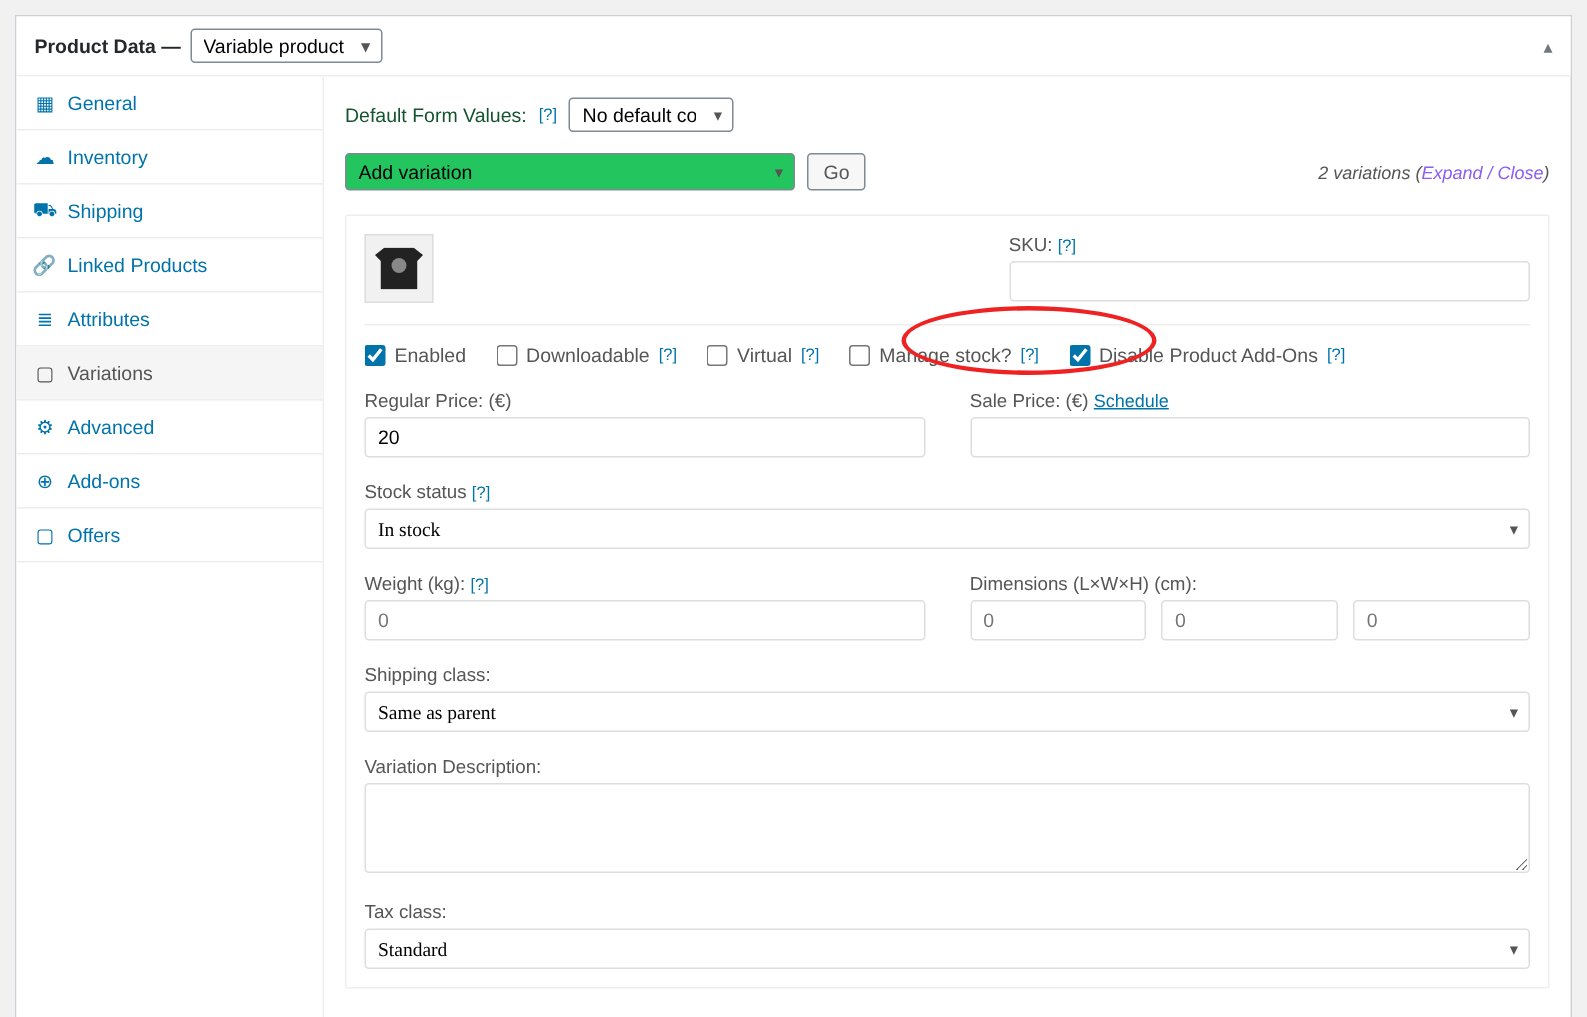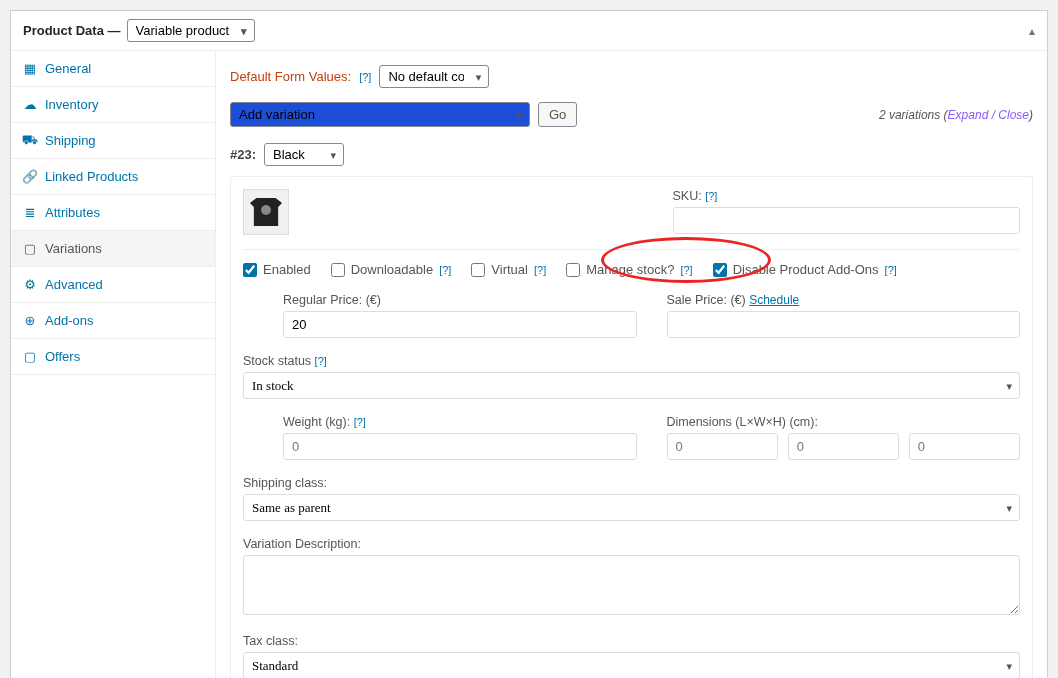--- a/index.html
+++ b/index.html
@@ -12,37 +12,37 @@
   .select-wrap::after { content:"▾"; position:absolute; right:8px; top:50%; transform:translateY(-50%); pointer-events:none; font-size:11px; color:#555;}
   .collapse-toggle { color:#72777c; cursor:pointer; font-size:12px;}
   .body { display:flex; }
   .sidebar { width:205px; border-right:1px solid #eee; background:#fff; }
   .sidebar-item { display:flex; align-items:center; gap:8px; padding:10px 12px; border-bottom:1px solid #eee; color:#0073aa; cursor:pointer; }
   .sidebar-item.active { background:#f5f5f5; color:#555;}
   .sidebar-item .icon { width:14px; height:14px; display:inline-flex; align-items:center; justify-content:center; color:#0073aa; flex:0 0 auto;}
   .sidebar-item.active .icon { color:#555;}
   .content { flex:1; padding:14px 14px 14px 14px; }
   .row { display:flex; align-items:center; gap:8px; margin-bottom:14px;}
-  .label { color:#c2410c;}
+  .label { color:#14532d;}
   .help { color:#0073aa; font-size:11px;}
   .toolbar { display:flex; align-items:center; justify-content:space-between; margin-bottom:16px;}
   .toolbar-left { display:flex; gap:8px; align-items:center;}
-  select.wide { width:300px; border:1px solid #7e8993; border-radius:3px; padding:4px 24px 4px 8px; appearance:none; background:#1d4ed8; font-size:13px;}
+  select.wide { width:300px; border:1px solid #7e8993; border-radius:3px; padding:4px 24px 4px 8px; appearance:none; background:#22c55e; font-size:13px;}
   select.narrow { width:80px; border:1px solid #7e8993; border-radius:3px; padding:3px 24px 3px 8px; appearance:none; background:#fff; font-size:13px;}
   select.small { width:110px; border:1px solid #7e8993; border-radius:3px; padding:3px 24px 3px 8px; appearance:none; background:#fff; font-size:13px;}
   .btn { border:1px solid #7e8993; background:#f7f7f7; border-radius:3px; padding:4px 10px; cursor:pointer; font-size:13px; color:#555;}
   .meta-right { font-style:italic; color:#555; font-size:12px;}
   .meta-right a { color:#8b5cf6; }
   .variation-box { border:1px solid #eee; padding:12px; border-radius:2px; margin-bottom:18px;}
   .var-top { display:flex; gap:18px; align-items:flex-start; margin-bottom:14px;}
   .thumb { width:46px; height:46px; background:#f1f1f1; border:1px solid #ddd; display:flex; align-items:center; justify-content:center; position:relative;}
   .tshirt { width:32px; height:28px; background:#222; clip-path: polygon(20% 0, 80% 0, 100% 18%, 88% 32%, 88% 100%, 12% 100%, 12% 32%, 0 18%); position:relative;}
   .tshirt::after{ content:""; position:absolute; left:50%; top:42%; transform:translate(-50%,-50%); width:10px; height:10px; background:#888; border-radius:50%;}
   .flex-fill { flex:1;}
-  .grid2 { display:flex; gap:30px;margin-left:40px;}
+  .grid2 { display:flex; gap:30px;}
   .grid2 > div { flex:1;}
   input[type=text], input[type=number] { width:100%; border:1px solid #ddd; border-radius:3px; padding:5px 8px; font-size:13px;}
   .checks { display:flex; align-items:flex-end; gap:20px; flex-wrap:wrap; position:relative; border-top:1px solid #eee; padding-top:12px;}
   .chk { display:flex; align-items:center; gap:6px; font-size:13px; color:#555;}
   .chk input { width:14px; height:14px; accent-color:#0073aa;}
   .field-label { font-size:12.5px; color:#555; margin-bottom:4px; display:block;}
   .section { margin-top:16px;}
   select.full { width:100%; border:1px solid #ddd; border-radius:3px; padding:5px 24px 5px 8px; appearance:none; background:#fff; font-size:13px;font-family:Liberation Serif, serif;}
   .dims { display:flex; gap:10px;}
   .dims input { flex:1;}
@@ -115,24 +115,20 @@
       <div class="toolbar">
         <div class="toolbar-left">
           <span class="select-wrap"><select class="wide"><option>Add variation</option></select></span>
           <button class="btn">Go</button>
         </div>
         <div class="meta-right">
           <span>2 variations</span> (<a href="#">Expand / Close</a>)
         </div>
       </div>
 
-      <div class="row" style="margin-bottom:10px;">
-        <strong>#23:</strong>
-        <span class="select-wrap"><select class="narrow"><option>Black</option></select></span>
-      </div>
 
       <div class="variation-box">
         <div class="var-top">
           <div class="thumb">
               <div class="tshirt"></div>
             </div>
           <div class="flex-fill"></div>
           <div style="flex:1">
             <span class="field-label"><span>SKU:</span> <span class="help">[?]</span></span>
             <input type="text" value="" style="">

